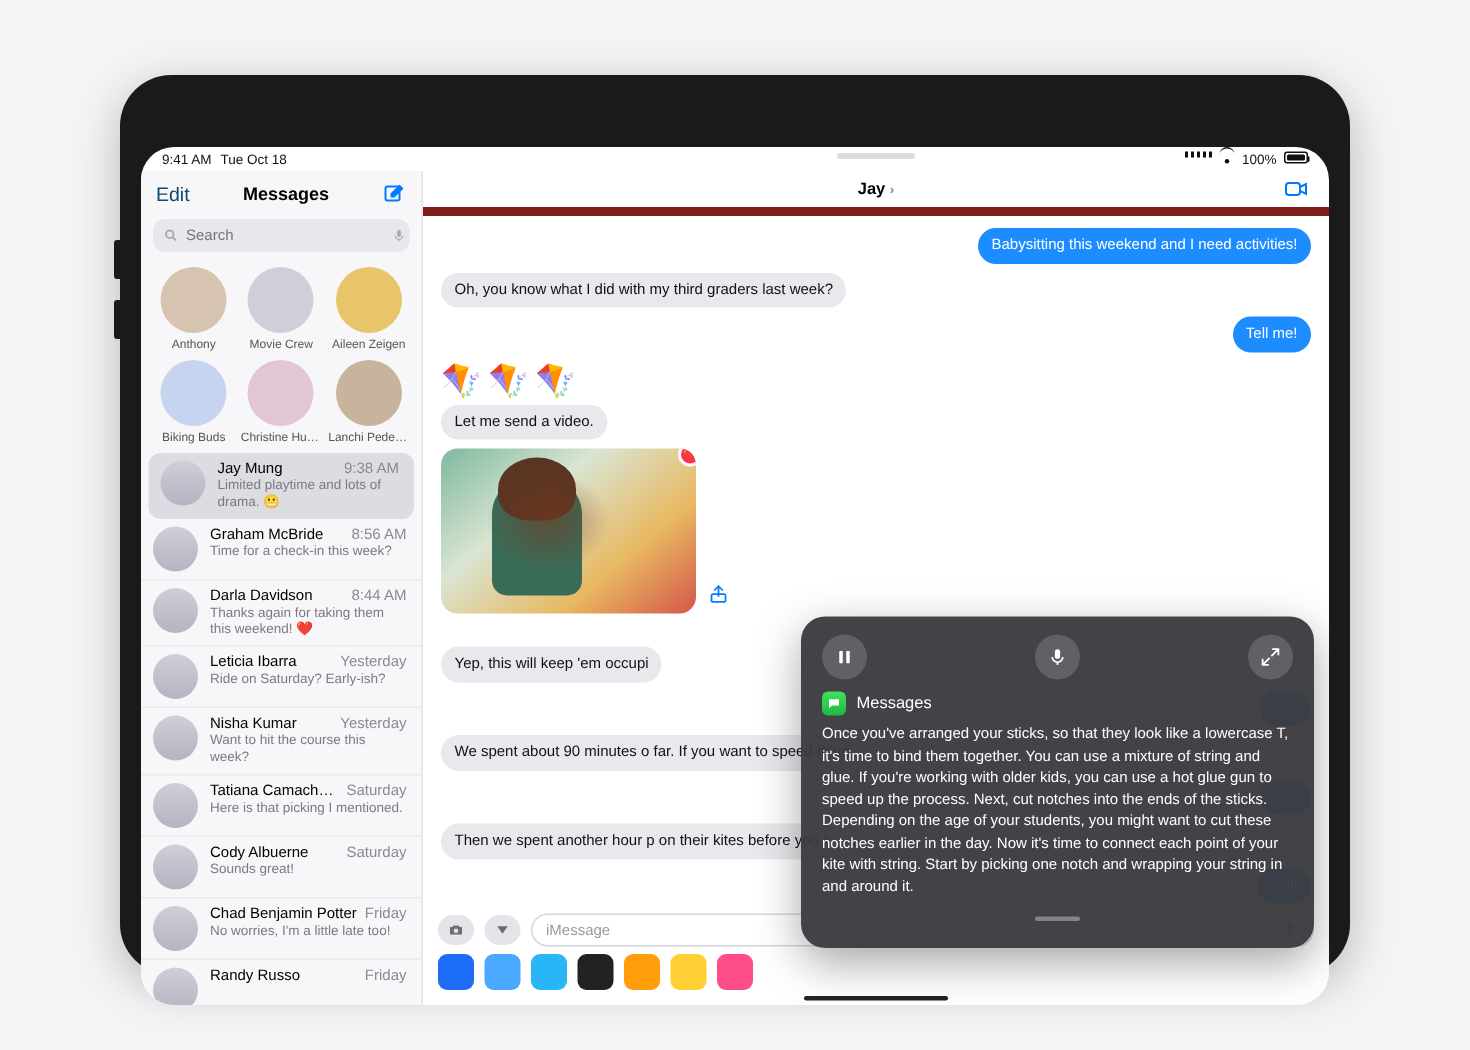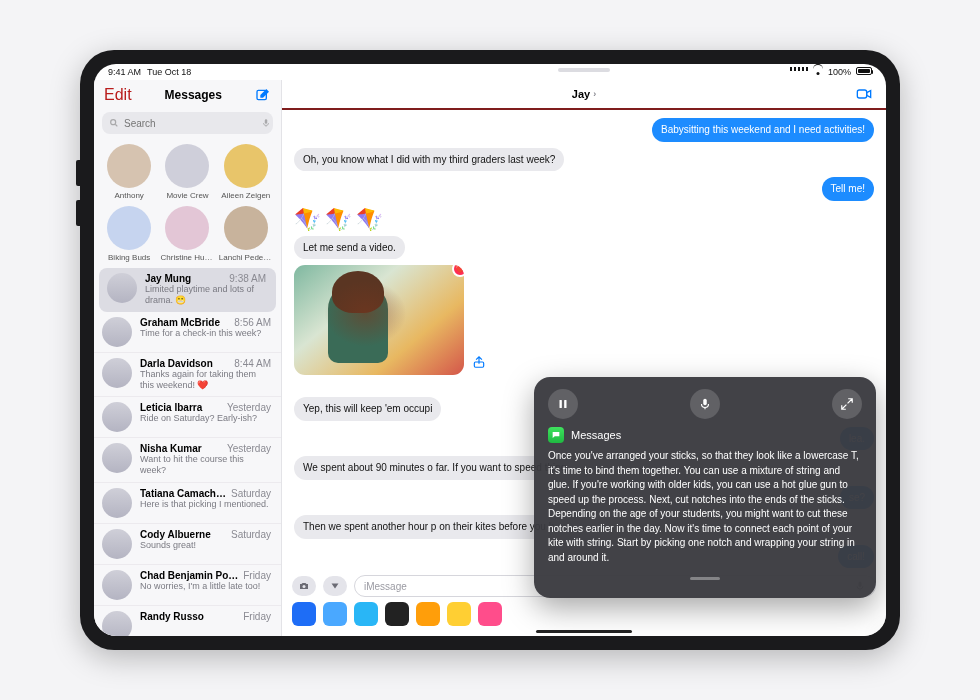--- a/index.html
+++ b/index.html
@@ -1,62 +1,62 @@
 <!DOCTYPE html>
 <html><head>
 <meta charset="utf-8">
 <style>
 * { margin: 0; padding: 0; box-sizing: border-box; font-family: -apple-system, BlinkMacSystemFont, "Segoe UI", Helvetica, Arial, sans-serif; -webkit-font-smoothing: antialiased; }
 body { background: #f4f4f6; width: 980px; height: 700px; overflow: hidden; display: flex; align-items: center; justify-content: center; }
 .ipad-frame { width: 820px; height: 600px; background: #1a1a1c; border-radius: 34px; padding: 14px; box-shadow: 0 8px 30px rgba(0,0,0,0.25); position: relative; }
 .ipad-frame::before { content:""; position:absolute; left:-4px; top:110px; width:4px; height:26px; background:#1a1a1c; border-radius:2px 0 0 2px; }
 .ipad-frame::after { content:""; position:absolute; left:-4px; top:150px; width:4px; height:26px; background:#1a1a1c; border-radius:2px 0 0 2px; }
-.screen { width: 100%; height: 100%; background: #fff; border-radius: 22px; overflow: hidden; position: relative; display: flex; flex-direction: column; }
+.screen { width: 100%; height: 100%; background: #fff; border-radius: 22px; overflow: hidden; position: relative; display: flex; flex-direction: column; margin-top: 34px; }
 
 
 .statusbar { height: 16px; display:flex; align-items:center; font-size: 9px; padding: 0 14px; color:#111; }
 .statusbar .left { display:flex; gap:6px; align-items:center; }
 .statusbar .right { margin-left:auto; display:flex; gap:5px; align-items:flex-start; }
 .dots { display:inline-block; width:18px; height:4px; background: repeating-linear-gradient(90deg,#111 0 2px, transparent 2px 4px); }
 .wifi-ic { width:10px; height:8px; position:relative; }
 .wifi-ic::before{content:"";position:absolute;bottom:0;left:50%;transform:translateX(-50%);width:3px;height:3px;border-radius:50%;background:#111;}
 .wifi-ic::after{content:"";position:absolute;bottom:0;left:50%;transform:translateX(-50%);width:10px;height:10px;border:1.5px solid #111;border-bottom:none;border-left:none;border-right:none;border-radius:10px 10px 0 0;}
 .batt { width:16px; height:8px; border:1px solid #111; border-radius:2px; position:relative; }
 .batt::after{content:"";position:absolute;right:-2px;top:2px;width:1.5px;height:4px;background:#111;border-radius:0 1px 1px 0;}
 .batt::before{content:"";position:absolute;left:1px;top:1px;bottom:1px;right:1px;background:#111;border-radius:1px;}
 
 .appbody { flex:1; display:flex; min-height:0; }
 .sidebar { width: 188px; border-right: 1px solid #e3e3e7; display:flex; flex-direction:column; background:#f7f7f9; min-height:0; }
 .sb-head { display:flex; align-items:center; height:30px; padding:0 10px; }
-.sb-edit { color:#b91c1c; font-size:16px; }
+.sb-edit { color:#0c4a6e; font-size:13px; }
 .sb-title { flex:1; text-align:center; font-weight:600; font-size:12px; }
 .compose { width:16px; height:16px; }
 .compose svg{display:block;}
 .search { margin:2px 8px 6px; background:#e8e8ec; border-radius:8px; height:22px; display:flex; align-items:center; padding:0 7px; gap:5px; }
 .search .sicon{ width:10px;height:10px;opacity:.55;}
 .search input{ border:none;background:transparent;outline:none;font-size:10px;flex:1;color:#333;}
 .mic{width:10px;height:10px;opacity:.55;}
 
 .pinned { padding: 4px 8px 6px; display:grid; grid-template-columns: repeat(3, 1fr); gap:6px 4px; }
 .pin { display:flex; flex-direction:column; align-items:center; gap:3px; }
 .pin .av { width:44px; height:44px; border-radius:50%; background: radial-gradient(circle,#d2d2da 0,#bfbfca 100%); display:flex;align-items:center;justify-content:center;font-size:22px; }
 .pin .nm { font-size:8px; color:#555; max-width:54px; text-align:center; white-space:nowrap; overflow:hidden; text-overflow:ellipsis; }
 
 .convlist { flex:1; overflow:hidden; }
 .conv { display:flex; gap:8px; padding:5px 10px 5px 8px; border-bottom:1px solid #eceaee; align-items:flex-start; }
 .conv.sel { background:#dcdce3; border-radius:8px; margin:0 5px; border-bottom:none; }
 .conv .cav { width:30px;height:30px;border-radius:50%; background:linear-gradient(#cfcfd8,#b4b4c2); flex:none; }
 .conv .ctxt { flex:1; min-width:0; }
 .conv .row1 { display:flex; align-items:baseline; gap:4px; }
-.conv .cname { font-weight:700; font-size:10px; white-space:nowrap; overflow:hidden; text-overflow:ellipsis; flex:1; }
+.conv .cname { font-weight:400; font-size:10px; white-space:nowrap; overflow:hidden; text-overflow:ellipsis; flex:1; }
 .conv .ctime { font-size:10px; color:#8a8a92; }
 .conv .cprev { font-size:9px; color:#7a7a82; line-height:1.25; display:-webkit-box; -webkit-line-clamp:2; -webkit-box-orient:vertical; overflow:hidden; }
 
 .main { flex:1; position:relative; display:flex; flex-direction:column; min-width:0; }
-.mhead { height:30px; display:flex; align-items:center; justify-content:center; border-bottom:2px solid #7f1d1d; position:relative; }
+.mhead { height:30px; display:flex; align-items:center; justify-content:center; border-bottom:6px solid #7f1d1d; position:relative; }
 .mhead .contact { font-size:11px; font-weight:600; display:flex; align-items:center; gap:3px; }
 .mhead .contact .chev{ font-size:9px; color:#8a8a92; }
 .mhead .vc { position:absolute; right:12px; color:#007aff; }
 .mhead .pill { position:absolute; top:-12px; left:50%; transform:translateX(-50%); width:52px; height:4px; border-radius:3px; background:#dcdce1; }
 
 .thread { flex:1; position:relative; overflow:hidden; padding:8px 12px 0; }
 .msg { max-width: 68%; margin-bottom:6px; clear:both; }
 .msg.left { float:left; }
 .msg.right { float:right; }
 .bubble { padding:5px 9px; border-radius:13px; font-size:10px; line-height:1.35; display:inline-block; }

